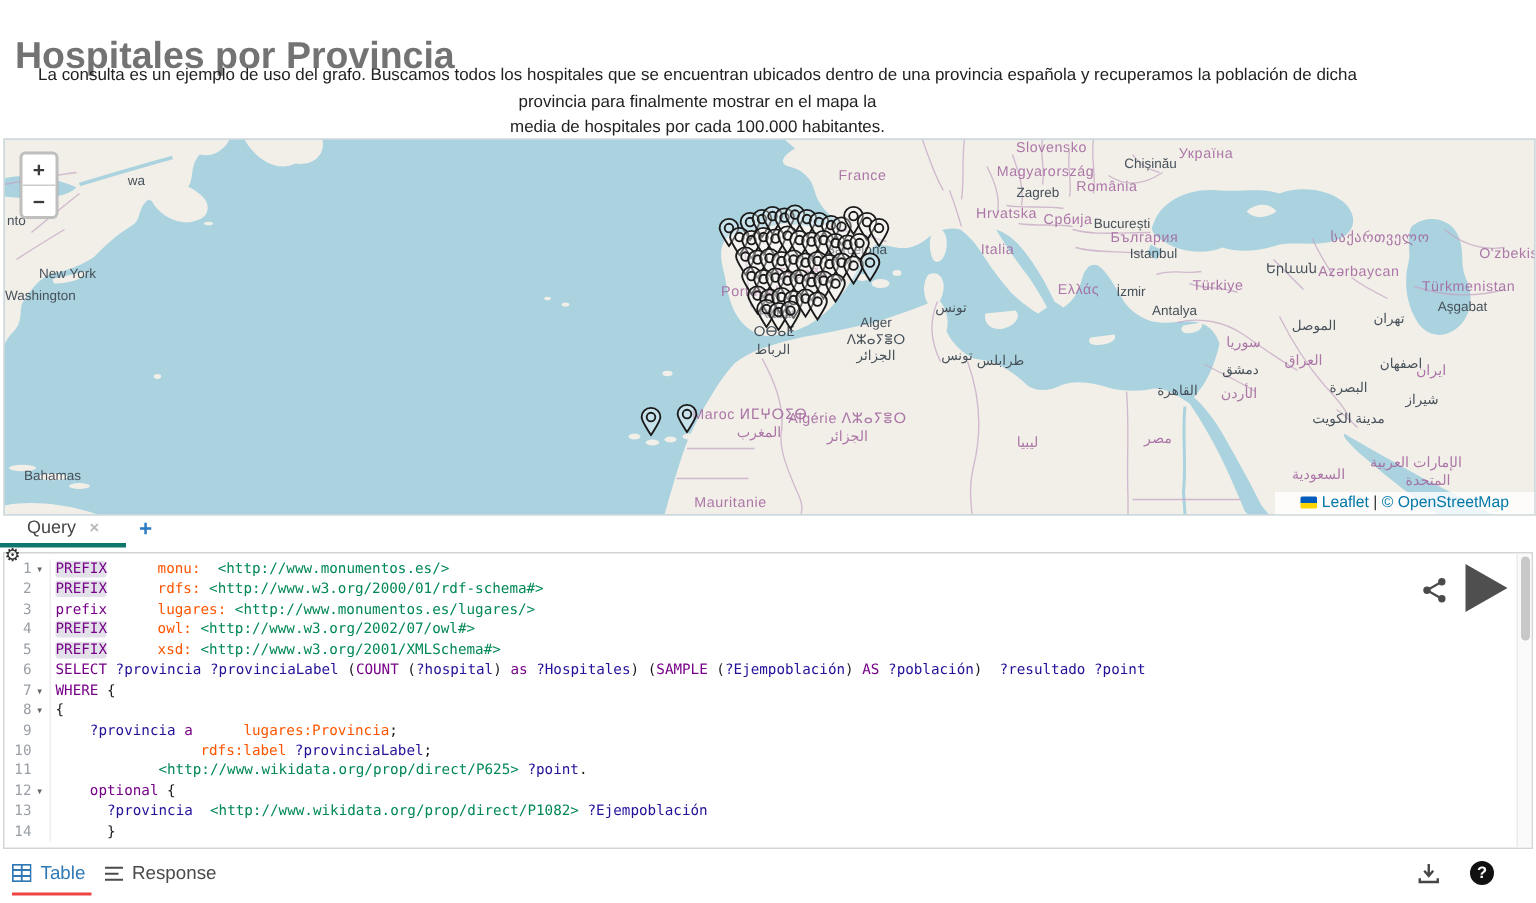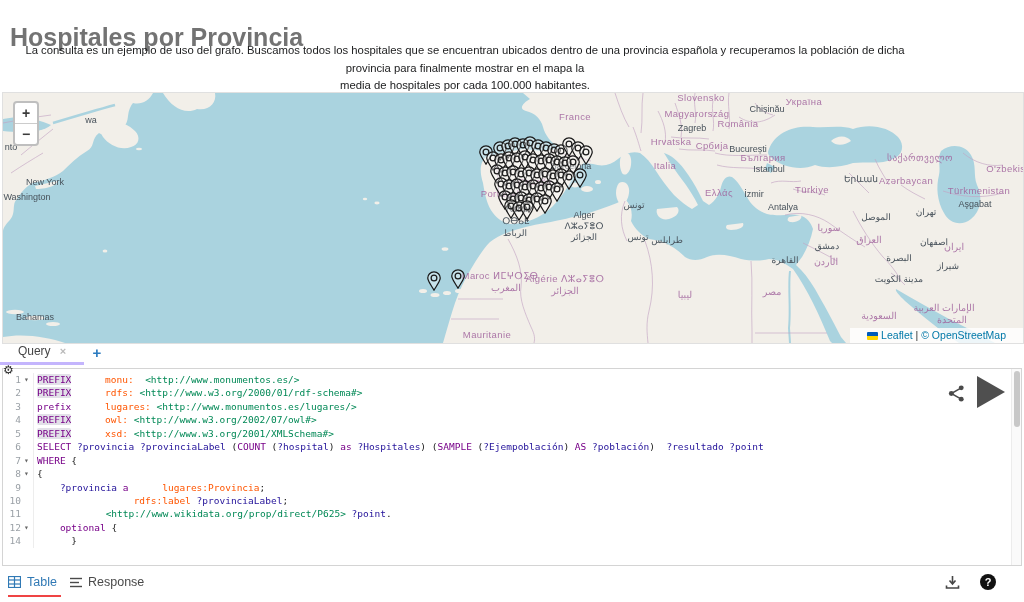--- a/index.html
+++ b/index.html
@@ -26,21 +26,21 @@
     font-weight:bold;color:#3b3b3b;cursor:pointer;}
   #zoom-in{border-bottom:1px solid #ccc;}
   #attribution{position:absolute;right:0;bottom:0;height:15px;line-height:15px;background:rgba(255,255,255,.8);
     padding:0 17px;font-size:10.5px;color:#333;z-index:10;white-space:nowrap;}
   #attribution a{color:#0078A8;text-decoration:none;}
   #ua-flag{display:inline-block;width:11px;height:8px;vertical-align:-1px;margin-right:3px;
     background:linear-gradient(#005bbb 50%,#ffd500 50%);border-radius:1px;}
 
   
   #tabbar{position:absolute;top:344px;left:0;width:1024px;height:21px;}
-  #query-tab{position:absolute;left:0;top:0;width:84px;height:18px;border-bottom:3px solid #c4b5fd;
+  #query-tab{position:absolute;left:0;top:0;width:84px;height:18px;border-bottom:3px solid #0f766e;
     text-align:center;font-size:12px;color:#454545;cursor:pointer;}
   #query-tab .close{color:#b9b9b9;font-weight:bold;margin-left:9px;font-size:11px;}
   #add-tab{position:absolute;left:88px;top:0px;color:#2b7bc0;font-size:15px;font-weight:bold;
     width:18px;text-align:center;cursor:pointer;}
   #gear{position:absolute;top:363px;left:3px;font-family:"DejaVu Sans",sans-serif;font-size:12px;
     color:#2d2d2d;z-index:5;cursor:pointer;}
 
   
   #editor{position:absolute;top:368px;left:2px;width:1018px;height:196px;border:1px solid #d4d4d4;
     background:#fff;font-family:"DejaVu Sans Mono","Liberation Mono",monospace;font-size:9.5px;
@@ -339,20 +339,21 @@
         <div class="cm-line"><div class="gut"><span class="num">3</span><span class="fold"></span></div><div class="code"><span class="tk-k">prefix</span><span class="tk-p"> </span><span class="tk-n">lugares:</span><span class="tk-p"> </span><span class="tk-i">&lt;http://www.monumentos.es/lugares/&gt;</span></div></div>
         <div class="cm-line"><div class="gut"><span class="num">4</span><span class="fold"></span></div><div class="code"><span class="tk-kh">PREFIX</span><span class="tk-p"> </span><span class="tk-n">owl:</span><span class="tk-p"> </span><span class="tk-i">&lt;http://www.w3.org/2002/07/owl#&gt;</span></div></div>
         <div class="cm-line"><div class="gut"><span class="num">5</span><span class="fold"></span></div><div class="code"><span class="tk-kh">PREFIX</span><span class="tk-p"> </span><span class="tk-n">xsd:</span><span class="tk-p"> </span><span class="tk-i">&lt;http://www.w3.org/2001/XMLSchema#&gt;</span></div></div>
         <div class="cm-line"><div class="gut"><span class="num">6</span><span class="fold"></span></div><div class="code"><span class="tk-k">SELECT</span><span class="tk-p"> </span><span class="tk-v">?provincia</span><span class="tk-p"> </span><span class="tk-v">?provinciaLabel</span><span class="tk-p"> (</span><span class="tk-k">COUNT</span><span class="tk-p"> (</span><span class="tk-v">?hospital</span><span class="tk-p">) </span><span class="tk-k">as</span><span class="tk-p"> </span><span class="tk-v">?Hospitales</span><span class="tk-p">) (</span><span class="tk-k">SAMPLE</span><span class="tk-p"> (</span><span class="tk-v">?Ejempoblación</span><span class="tk-p">) </span><span class="tk-k">AS</span><span class="tk-p"> </span><span class="tk-v">?población</span><span class="tk-p">)  </span><span class="tk-v">?resultado</span><span class="tk-p"> </span><span class="tk-v">?point</span></div></div>
         <div class="cm-line"><div class="gut"><span class="num">7</span><span class="fold">▾</span></div><div class="code"><span class="tk-k">WHERE</span><span class="tk-p"> {</span></div></div>
         <div class="cm-line"><div class="gut"><span class="num">8</span><span class="fold">▾</span></div><div class="code"><span class="tk-p">{</span></div></div>
         <div class="cm-line"><div class="gut"><span class="num">9</span><span class="fold"></span></div><div class="code"><span class="tk-p">    </span><span class="tk-v">?provincia</span><span class="tk-p"> </span><span class="tk-k">a</span><span class="tk-p"> </span><span class="tk-n">lugares:Provincia</span><span class="tk-p">;</span></div></div>
         <div class="cm-line"><div class="gut"><span class="num">10</span><span class="fold"></span></div><div class="code"><span class="tk-p">            </span><span class="tk-n">rdfs:label</span><span class="tk-p"> </span><span class="tk-v">?provinciaLabel</span><span class="tk-p">;</span></div></div>
         <div class="cm-line"><div class="gut"><span class="num">11</span><span class="fold"></span></div><div class="code"><span class="tk-p">            </span><span class="tk-i">&lt;http://www.wikidata.org/prop/direct/P625&gt;</span><span class="tk-p"> </span><span class="tk-v">?point</span><span class="tk-p">.</span></div></div>
         <div class="cm-line"><div class="gut"><span class="num">12</span><span class="fold">▾</span></div><div class="code"><span class="tk-p">    </span><span class="tk-k">optional</span><span class="tk-p"> {</span></div></div>
+        <div class="cm-line"><div class="gut"><span class="num">13</span><span class="fold"></span></div><div class="code"><span class="tk-p">      </span><span class="tk-v">?provincia</span><span class="tk-p">  </span><span class="tk-i">&lt;http://www.wikidata.org/prop/direct/P1082&gt;</span><span class="tk-p"> </span><span class="tk-v">?Ejempoblación</span></div></div>
         <div class="cm-line"><div class="gut"><span class="num">14</span><span class="fold"></span></div><div class="code"><span class="tk-p">      }</span></div></div>
       </div>
 
     <div id="share-btn">
       <svg width="17" height="17" viewBox="0 0 18 18">
         <circle cx="14" cy="3" r="2.6" fill="#4a4a4a"></circle>
         <circle cx="3.5" cy="9" r="2.6" fill="#4a4a4a"></circle>
         <circle cx="14" cy="15" r="2.6" fill="#4a4a4a"></circle>
         <path d="M14,3 L3.5,9 L14,15" stroke="#4a4a4a" stroke-width="1.6" fill="none"></path>
       </svg>

